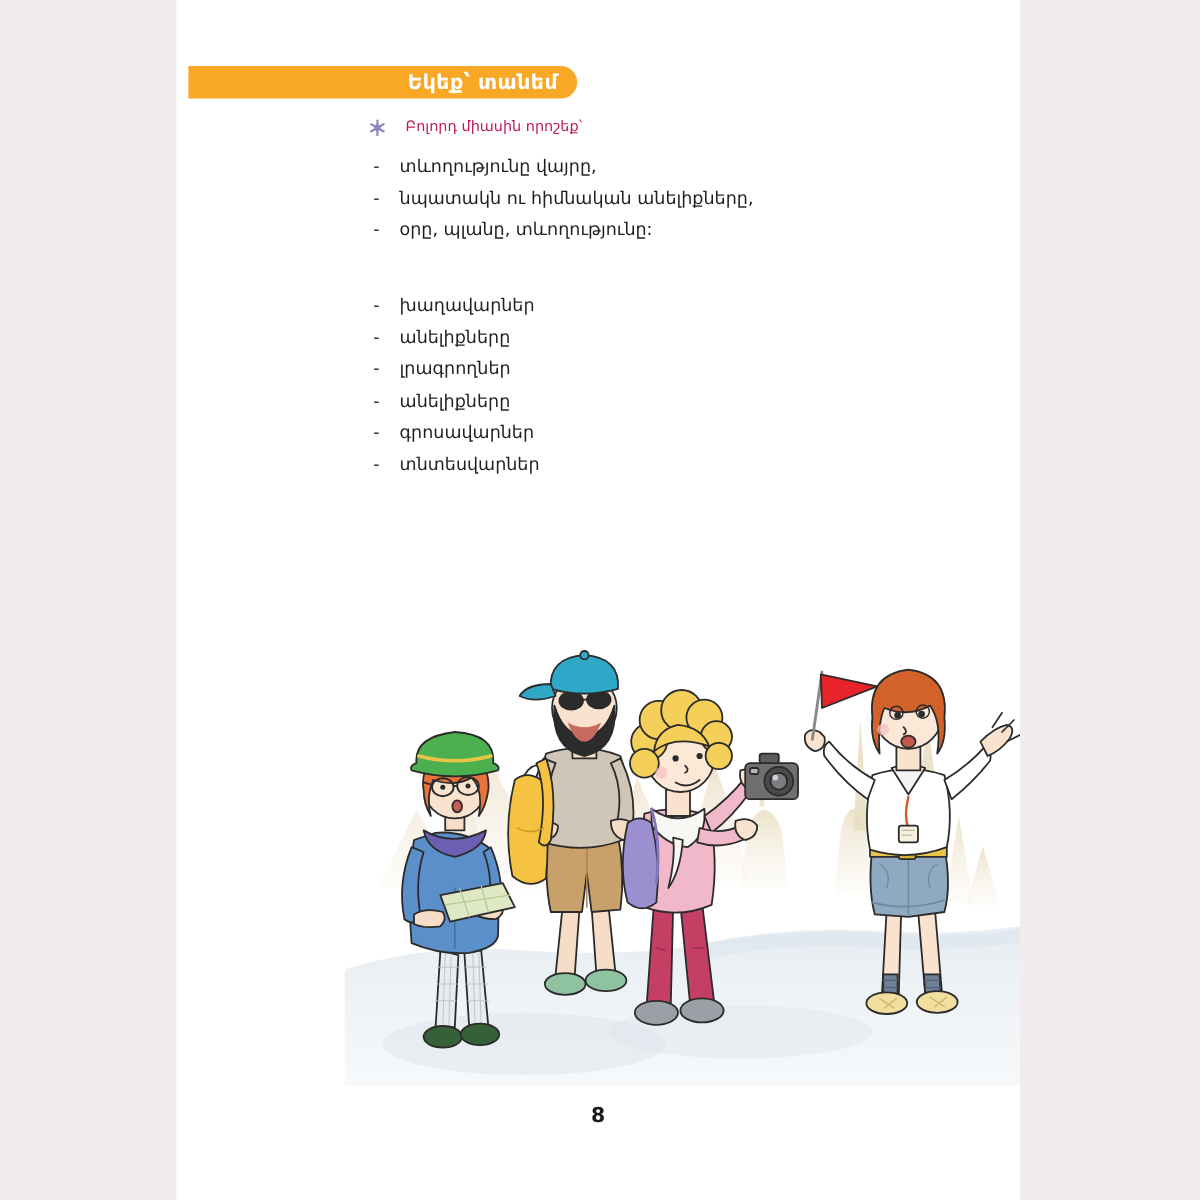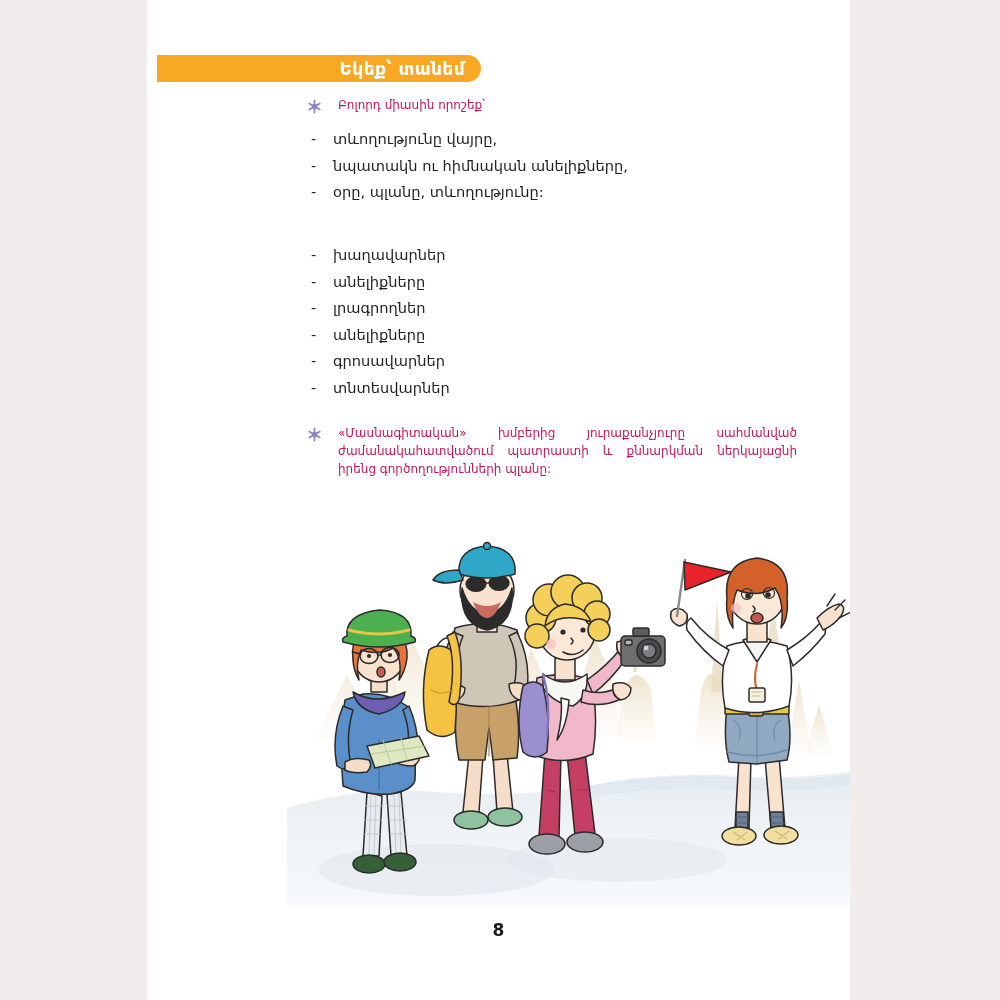--- a/index.html
+++ b/index.html
@@ -211,33 +211,20 @@
           <span>գրոսավարներ</span>
         </li>
         <li>
           <span class="dash">-</span>
           <span>տնտեսվարներ</span>
         </li>
       </ul>
 
       <div class="gap-d"></div>
 
-      <div class="star-block">
-        <span class="star-icon">
-          <svg viewBox="0 0 24 24" width="15" height="15" aria-hidden="true">
-            <g fill="currentColor">
-              <rect x="10.6" y="1" width="2.8" height="22" rx="1.2"></rect>
-              <rect x="10.6" y="1" width="2.8" height="22" rx="1.2" transform="rotate(60 12 12)"></rect>
-              <rect x="10.6" y="1" width="2.8" height="22" rx="1.2" transform="rotate(120 12 12)"></rect>
-              <circle cx="12" cy="12" r="4.4"></circle>
-            </g>
-          </svg>
-        </span>
-        <div class="block-text justify">«Մասնագիտական» խմբերից յուրաքանչյուրը սահմանված ժամանակահատվածում պատրաստի և քննարկման ներկայացնի իրենց գործողությունների պլանը:</div>
-      </div>
 
     </div>
 
     <div class="illustration">
       <svg viewBox="0 0 575 365" xmlns="http://www.w3.org/2000/svg">
         <defs>
           <linearGradient id="gskyL" x1="0" y1="0" x2="0" y2="1">
             <stop offset="0%" stop-color="#efe3cd" stop-opacity="0.85"></stop>
             <stop offset="100%" stop-color="#f7f1e4" stop-opacity="0.15"></stop>
           </linearGradient>

